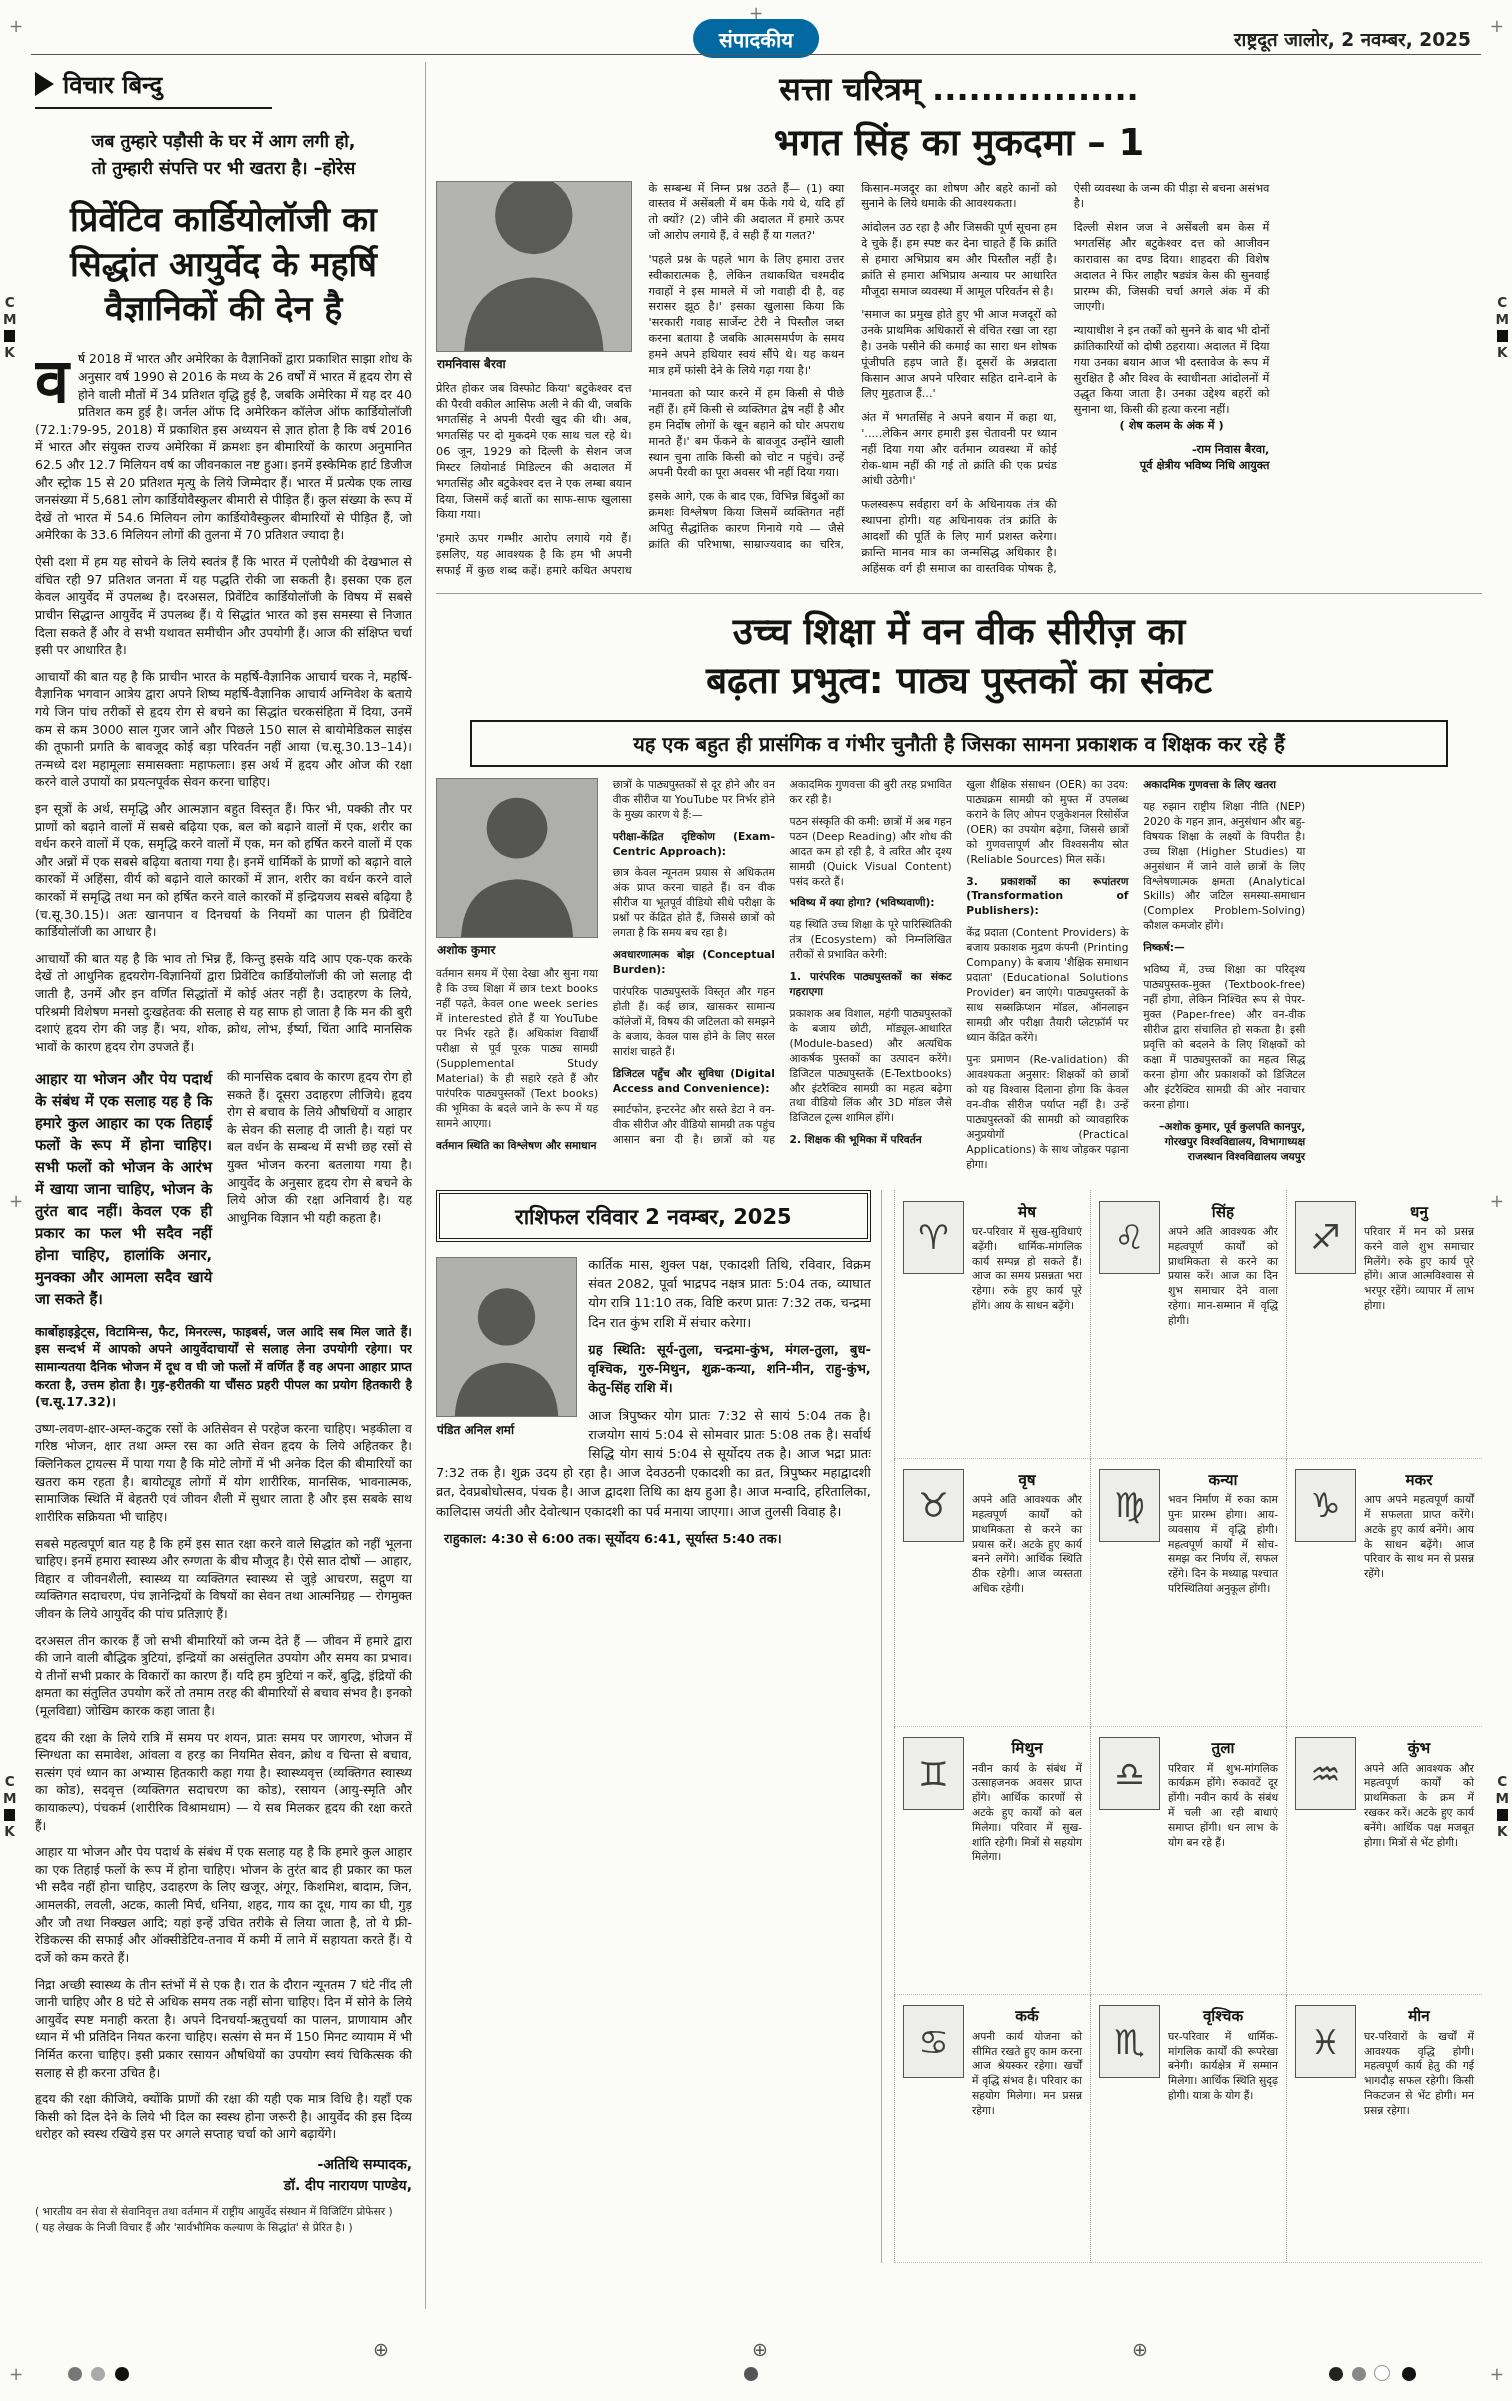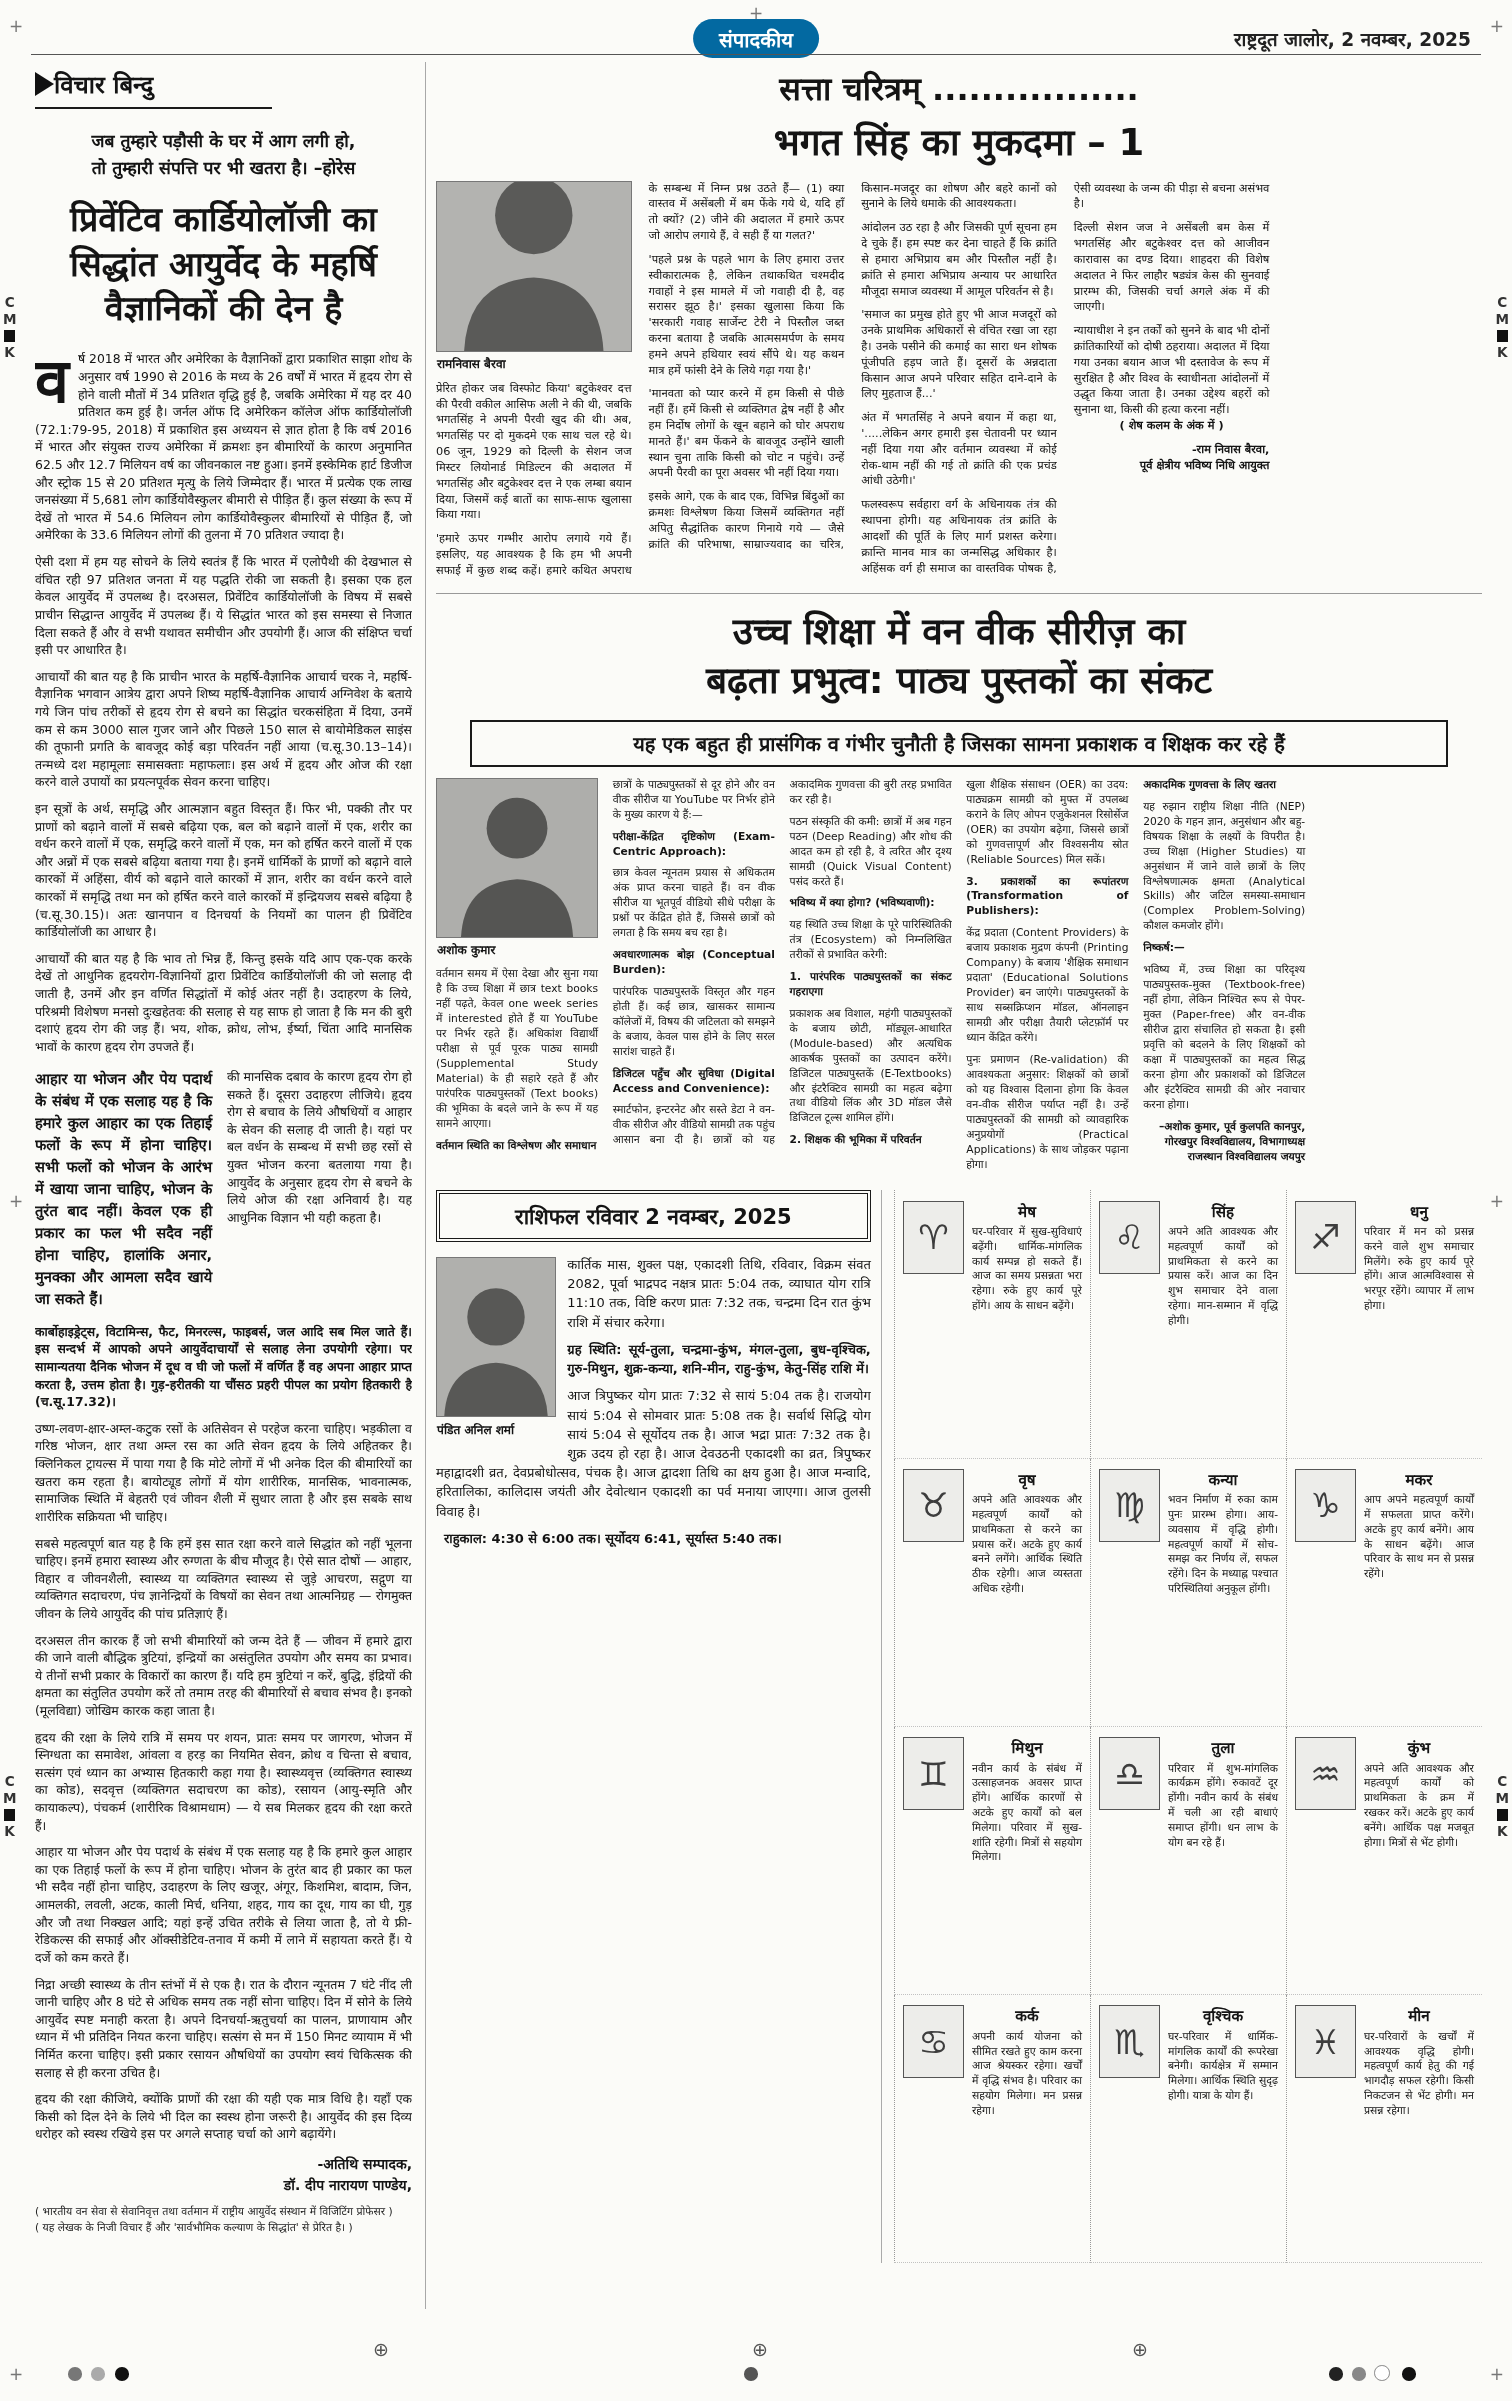--- a/index.html
+++ b/index.html
@@ -11,21 +11,21 @@
     background:#0369a1;color:#fff;font-weight:700;font-size:20.3px;padding:5.6px 26px;border-radius:22.6px;}
   .date-line{position:absolute;top:26px;right:41px;font-size:18.6px;font-weight:700;color:#222;}
   .cropmark{position:absolute;color:#777;font-size:17px;font-weight:400;}
   .cmk{position:absolute;width:14.7px;text-align:center;font-size:13.6px;font-weight:700;color:#333;line-height:1.25;}
   .cmk .sq{width:11.3px;height:11.3px;background:#111;margin:2.3px auto;}
   .dot{position:absolute;border-radius:50%;}
   .reg{position:absolute;font-size:19px;color:#555;}
   
   .col-left{position:absolute;left:35px;top:67px;width:377px;height:2264px;}
   .vrule{position:absolute;left:425px;top:62px;height:2247px;width:1.1px;background:#a8a8a8;}
-  .vb-head{display:flex;align-items:center;border-bottom:2.3px solid #1a1a1a;padding-bottom:6.8px;width:237px;}
+  .vb-head{display:flex;align-items:center;gap:9px;border-bottom:2.3px solid #1a1a1a;padding-bottom:6.8px;width:237px;}
   .vb-flag{width:0;height:0;border-top:12.4px solid transparent;border-bottom:12.4px solid transparent;border-left:19px solid #111;}
   .vb-title{font-size:24px;font-weight:700;}
   .quote{text-align:center;font-weight:700;font-size:17.5px;line-height:1.55;margin:19px 3.4px 5.6px;}
   .headline-left{font-size:34px;font-weight:700;text-align:center;line-height:1.32;margin:14.7px 0 19px;}
   .left-flow{height:1796px;overflow:hidden;font-size:12.4px;line-height:1.42;text-align:justify;}
   .left-flow p{margin:0 0 9px;}
   .left-flow p.b{font-weight:700;}
   .dropcap{float:left;font-size:61px;line-height:.85;font-weight:700;padding:4.5px 9px 0 0;}
   .hl-row{display:flex;gap:14.7px;margin:12.4px 0;}
   .hl-box{width:47%;font-weight:700;font-size:14.7px;line-height:1.5;text-align:justify;flex:none;}
@@ -57,21 +57,21 @@
   .edu-body p{margin:0 0 6.8px;}
   .edu-body p.h{font-weight:700;}
   .edu-body p.sign{font-weight:700;text-align:right;}
   
   .horo{position:relative;margin-top:14.7px;height:1073px;}
   .horo-left{position:absolute;left:0;top:0;width:446px;bottom:0;border-right:1.1px solid #aaa;padding-right:10.2px;box-sizing:border-box;}
   .horo-header{border:4.5px double #1a1a1a;text-align:center;font-weight:700;font-size:21px;padding:8px 1px;}
   .horo-content{margin-top:12.4px;font-size:13px;line-height:1.48;text-align:justify;}
   .horo-content p{margin:0 0 8px;}
   .horo-content p.b{font-weight:700;padding-left:8px;}
-  .horo-photo{float:left;width:120px;margin:2.3px 11.3px 4.5px 0;}
+  .horo-photo{float:left;width:141px;margin:2.3px 11.3px 4.5px 0;}
   .zodiac-grid{position:absolute;left:458px;top:0;right:0;bottom:0;display:grid;
                grid-template-rows:repeat(4,1fr);grid-template-columns:repeat(3,1fr);grid-auto-flow:column;}
   .zod{border-left:1.1px dotted #999;border-bottom:1.1px dotted #c2c2c2;padding:10.2px 8px;display:flex;gap:8px;box-sizing:border-box;}
   .zod-icon{width:59px;height:71px;border:1.1px solid #555;background:#ededea;display:flex;align-items:center;
             justify-content:center;font-size:34px;color:#3d3d3d;flex:none;}
   .zod-right{flex:1;min-width:0;}
   .zod-name{text-align:center;font-weight:700;font-size:15.2px;margin-bottom:4.5px;}
   .zod-text{font-size:10.7px;line-height:1.38;text-align:justify;}
 </style>
 </head>

